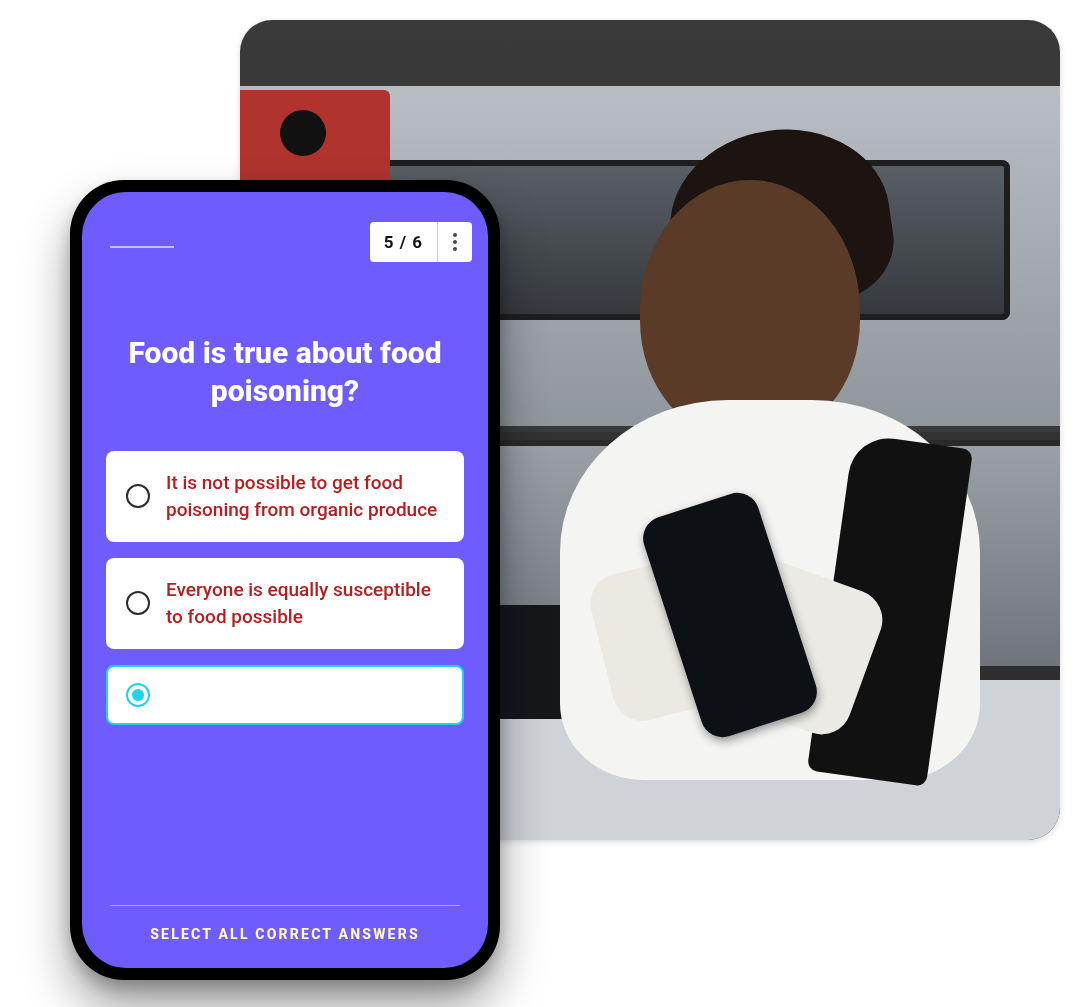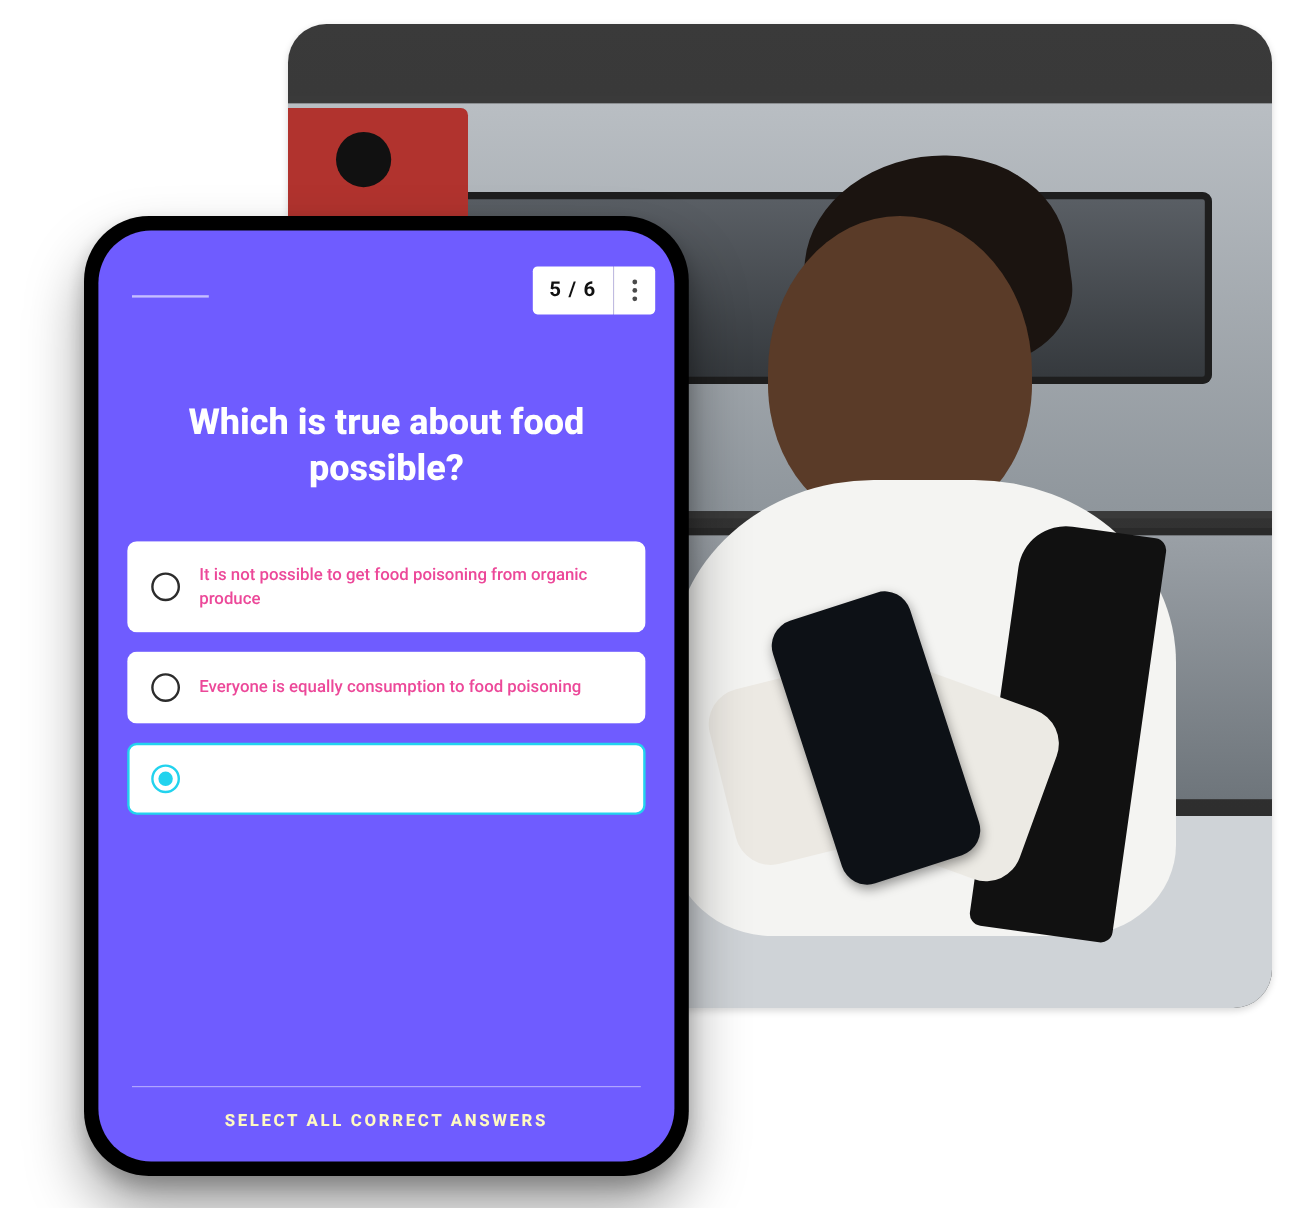--- a/index.html
+++ b/index.html
@@ -54,21 +54,21 @@
         background:#ece9e3;transform:rotate(-14deg);}
   .hand2{position:absolute;right:150px;top:430px;width:160px;height:150px;border-radius:30px;
         background:#eceae4;transform:rotate(20deg);}
   .phonep{position:absolute;right:230px;top:360px;width:120px;height:230px;border-radius:22px;
           background:#0d1116;transform:rotate(-18deg);box-shadow:0 4px 10px rgba(0,0,0,.4);}
 
   
   .phone{
     position:absolute;
     left:70px; top:180px;
-    width:504px; height:800px;
+    width:430px; height:800px;
     border-radius:54px;
     background:#000;
     padding:12px;
     box-sizing:border-box;
     box-shadow:0 28px 48px rgba(0,0,0,.38),0 8px 16px rgba(0,0,0,.22);
   }
   .screen{
     width:100%;height:100%;
     border-radius:44px;
     background:var(--accent);
@@ -117,21 +117,21 @@
   .answer.selected{border-color:var(--cyan);}
   .radio{
     flex:0 0 24px;width:24px;height:24px;border-radius:50%;
     border:2px solid #2c2c2c;box-sizing:border-box;position:relative;background:#fff;
   }
   .answer.selected .radio{border-color:var(--cyan);}
   .answer.selected .radio::after{
     content:"";position:absolute;left:50%;top:50%;width:12px;height:12px;border-radius:50%;
     background:var(--cyan);transform:translate(-50%,-50%);
   }
-  .atext{color:#ec4899;font-size:14px;line-height:1.45;font-weight:500;}
+  .atext{color:#b91c1c;font-size:19px;line-height:1.45;font-weight:500;}
 
   .footer{
     margin-top:auto;
     padding:0 28px 26px;
   }
   .frule{height:1px;background:rgba(255,255,255,.45);margin-bottom:20px;}
   .hint{
     color:#fef9c3;text-align:center;letter-spacing:2.2px;font-weight:800;font-size:14px;
   }
 </style>
@@ -170,31 +170,31 @@
           <span class="dots">
             <span></span>
               <span></span>
               <span></span>
           </span>
         </div>
       </div>
     </div>
 
     <div class="qwrap">
-      <h1 class="question">Which is true about food possible?</h1>
+      <h1 class="question">Food is true about food poisoning?</h1>
     </div>
 
     <div class="answers">
       <div class="answer">
         <span class="radio"></span>
         <span class="atext">It is not possible to get food poisoning from organic produce</span>
       </div>
       <div class="answer">
         <span class="radio"></span>
-        <span class="atext">Everyone is equally consumption to food poisoning</span>
+        <span class="atext">Everyone is equally susceptible to food possible</span>
       </div>
       <div class="answer selected">
         <span class="radio"></span>
       </div>
     </div>
 
     <div class="footer">
       <div class="frule"></div>
       <div class="hint">SELECT ALL CORRECT ANSWERS</div>
     </div>

